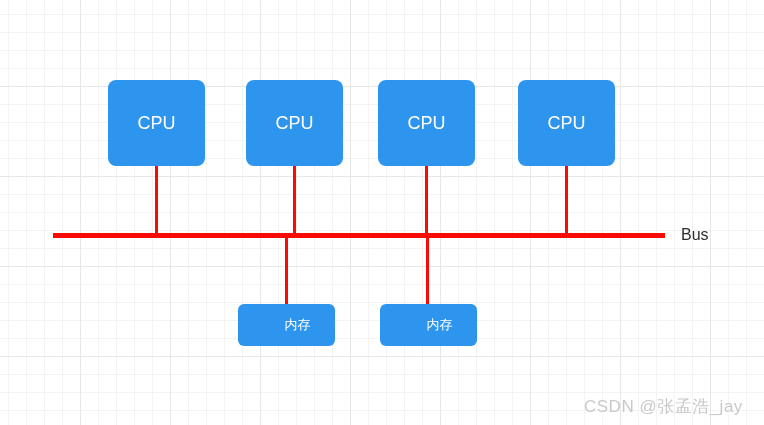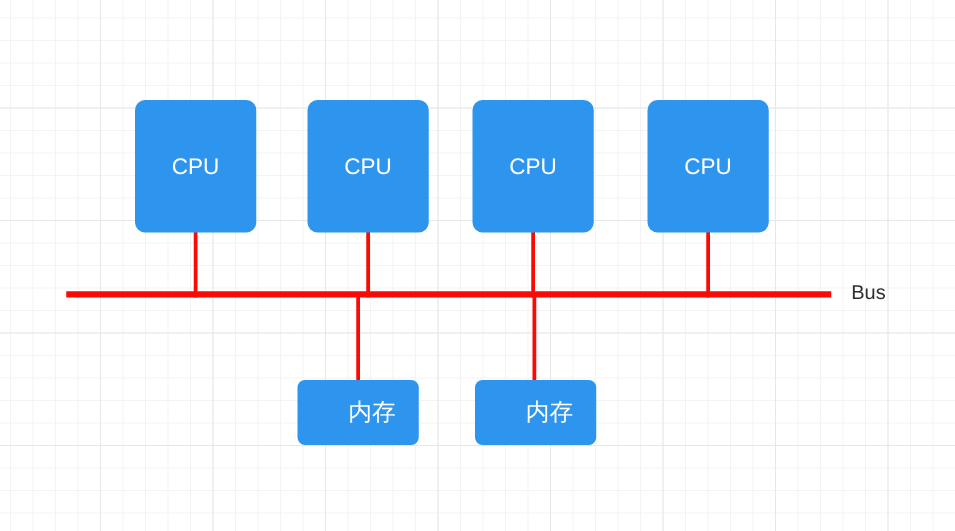--- a/index.html
+++ b/index.html
@@ -16,22 +16,22 @@
     background-position:-10px -4px;
   }
   .node{
     position:absolute;
     background:var(--node-fill,#2E95EE);
     color:var(--node-text,#ffffff);
     display:flex;align-items:center;justify-content:center;
     border-radius:8px;
     box-sizing:border-box;
   }
-  .cpu{width:97px;height:106px;font-size:18px;}
-  .mem{width:97px;height:52px;font-size:19px;border-radius:6px;padding-left:22px;}
+  .cpu{width:97px;height:86px;font-size:18px;}
+  .mem{width:97px;height:42px;font-size:13px;border-radius:6px;padding-left:22px;}
   .edge{position:absolute;background:var(--bus-color,#FB0A05);}
   .edge.h{height:5px;}
   .edge.v{width:3px;}
   .bus-label{
     position:absolute;left:681px;top:226px;
     font-size:16px;color:var(--bus-label-color,#2f2f2f);text-align:center;
   }
   .watermark{
     position:absolute;left:584px;top:395px;
     font-size:17px;color:var(--watermark-color,#c9c9c9);
@@ -68,14 +68,15 @@
 
   <div class="node mem" style="left:238px;top:304px;">
     <span>内存</span>
   </div>
   <div class="node mem" style="left:380px;top:304px;">
     <span>内存</span>
   </div>
 
   <span class="bus-label">Bus</span>
 
+  <div class="watermark">CSDN @张孟浩_jay</div>
 
 </div>
 
 </body></html>

